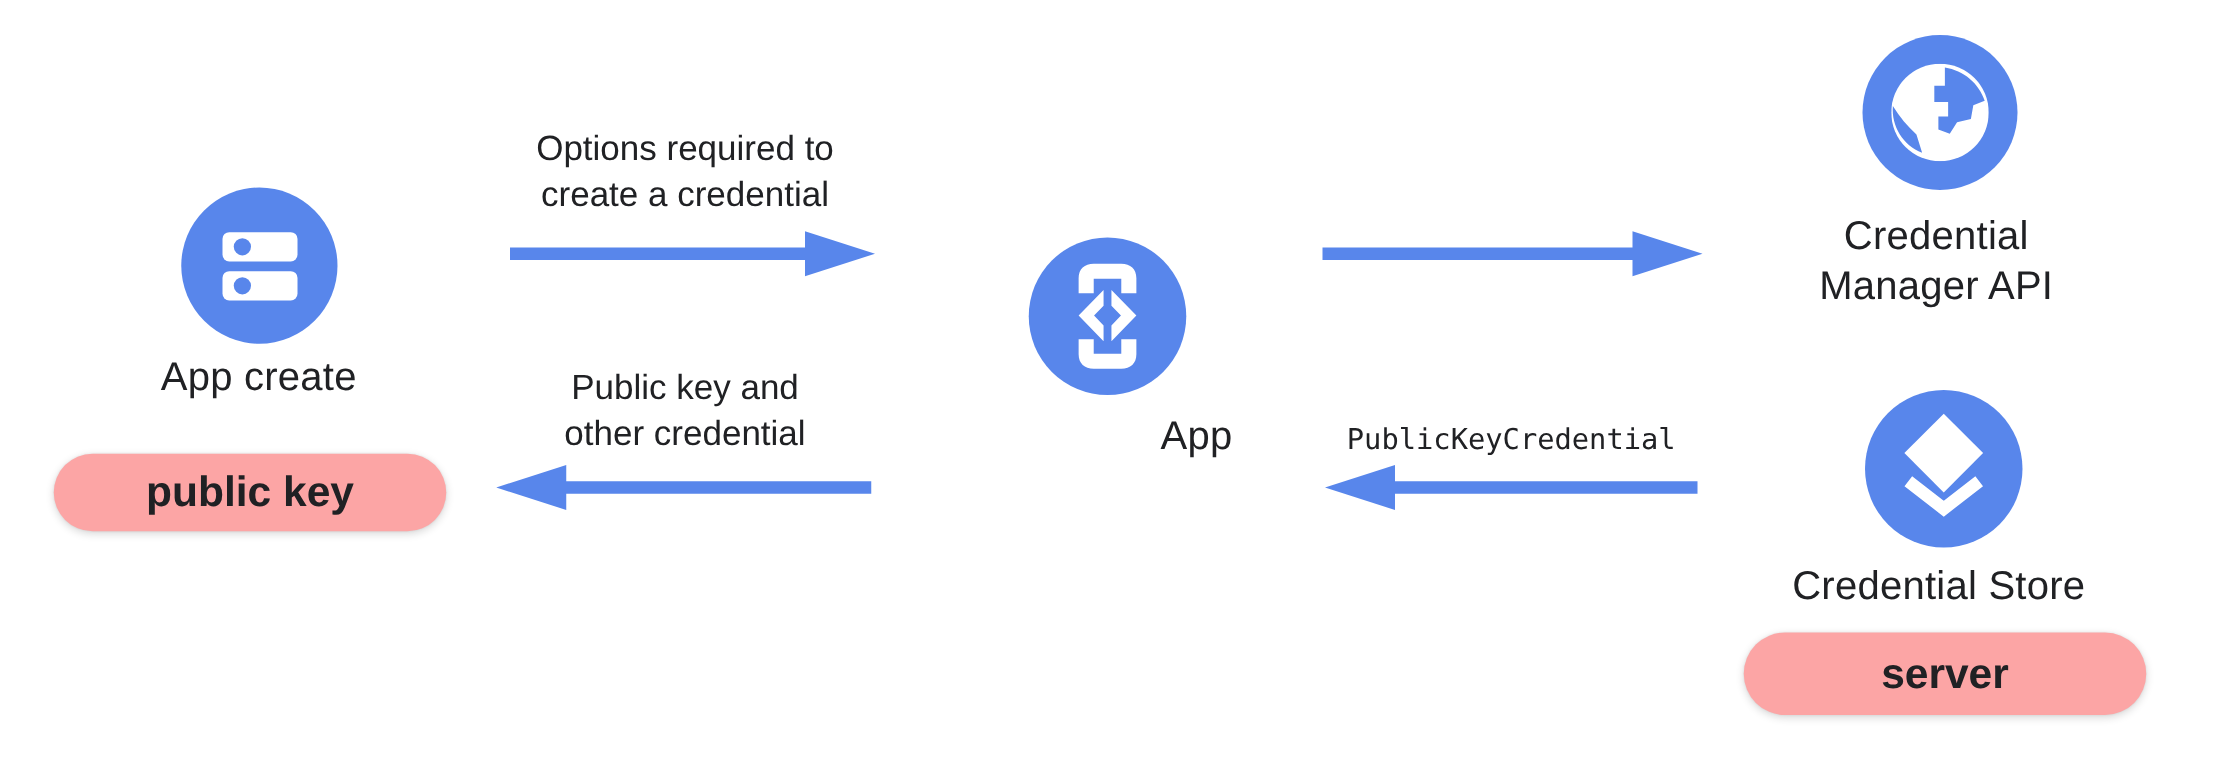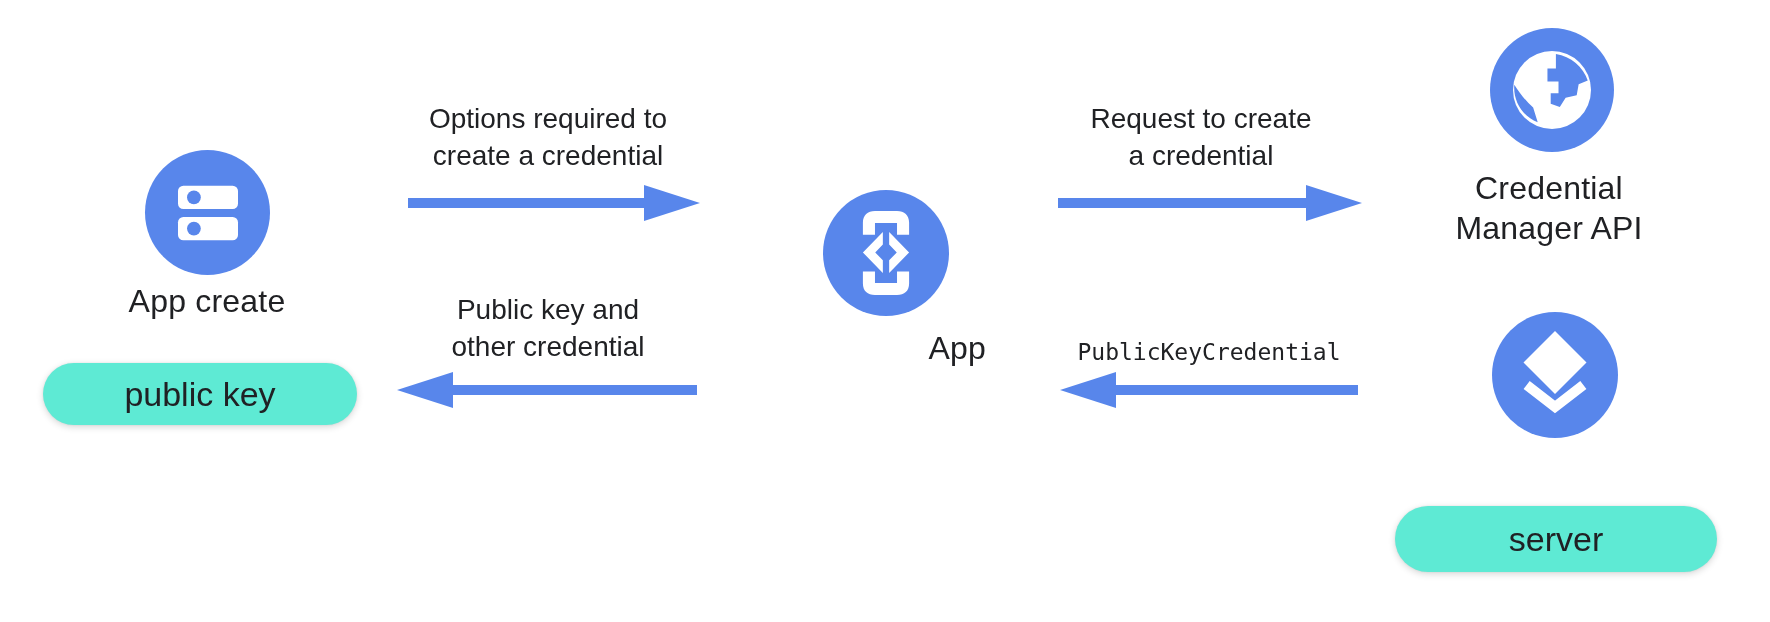--- a/index.html
+++ b/index.html
@@ -33,28 +33,28 @@
     text-align: center;
     font-size: 32px;
     font-weight: 500;
     line-height: 40px;
     color: var(--text);
     white-space: pre-line;
     letter-spacing: 0.2px;
   }
   .badge-pill {
     position: absolute;
-    background: #5eead4;
+    background: #fca5a5;
     border-radius: 999px;
     box-shadow: 0 2px 7px rgba(0,0,0,0.16), 0 0 2px rgba(0,0,0,0.08);
     display: flex;
     align-items: center;
     justify-content: center;
     font-size: 34px;
-    font-weight: 400;
+    font-weight: 700;
     color: var(--text);
   }
   .arrow { position: absolute; height: 36px; }
   .arrow .shaft {
     position: absolute;
     top: 13px;
     height: 10px;
     background: var(--blue);
   }
   .arrow .head {
@@ -119,22 +119,20 @@
   <div class="node-circle" style="left:823px; top:190px; width:126px; height:126px;">
     <svg width="126" height="126" viewBox="0 0 24 24">
       <path d="M7.6 8.5 V6.2 C7.6 4.8 8.5 4 9.9 4 H14.1 C15.5 4 16.4 4.8 16.4 6.2 V8.5 H14.1 V6.3 H9.9 V8.5 Z" fill="#ffffff"></path>
       <path d="M7.6 15.5 V17.8 C7.6 19.2 8.5 20 9.9 20 H14.1 C15.5 20 16.4 19.2 16.4 17.8 V15.5 H14.1 V17.7 H9.9 V15.5 Z" fill="#ffffff"></path>
       <path d="M11.4 8.0 L7.6 11.9 L11.4 15.8 V13.4 L9.95 11.9 L11.4 10.4 Z" fill="#ffffff"></path>
       <path d="M12.6 8.0 L16.4 11.9 L12.6 15.8 V13.4 L14.05 11.9 L12.6 10.4 Z" fill="#ffffff"></path>
     </svg>
   </div>
   <div class="node-label" style="left:786px; top:328px; width:200px;text-align:right;">App</div>
 
-  <div class="arrow-label" style="left:1056px; top:100px; width:290px;">Request to create
-a credential</div>
   <div class="arrow right" style="left:1058px; top:185px; width:304px;">
     <div class="shaft"></div>
     <div class="head"></div>
   </div>
 
   <div class="arrow-label mono" style="left:1034px; top:334px; width:350px;">PublicKeyCredential</div>
   <div class="arrow left" style="left:1060px; top:372px; width:298px;">
     <div class="shaft"></div>
     <div class="head"></div>
   </div>
@@ -155,17 +153,18 @@
   </div>
   <div class="node-label" style="left:1399px; top:168px; width:300px;">Credential
 Manager API</div>
 
   <div class="node-circle" style="left:1492px; top:312px; width:126px; height:126px;">
     <svg width="126" height="126" viewBox="0 0 24 24">
       <path d="M12 3.6 L18 9.6 L12 15.6 L6 9.6 Z" fill="#ffffff"></path>
       <path d="M6.6 13.9 L12 18.1 L17.4 13.9" fill="none" stroke="#ffffff" stroke-width="1.9"></path>
     </svg>
   </div>
+  <div class="node-label" style="left:1401px; top:448px; width:300px;">Credential Store</div>
   <div class="badge-pill" style="left:1395px; top:506px; width:322px; height:66px;">
     <span>server</span>
   </div>
 
 </div>
 
 </body></html>

